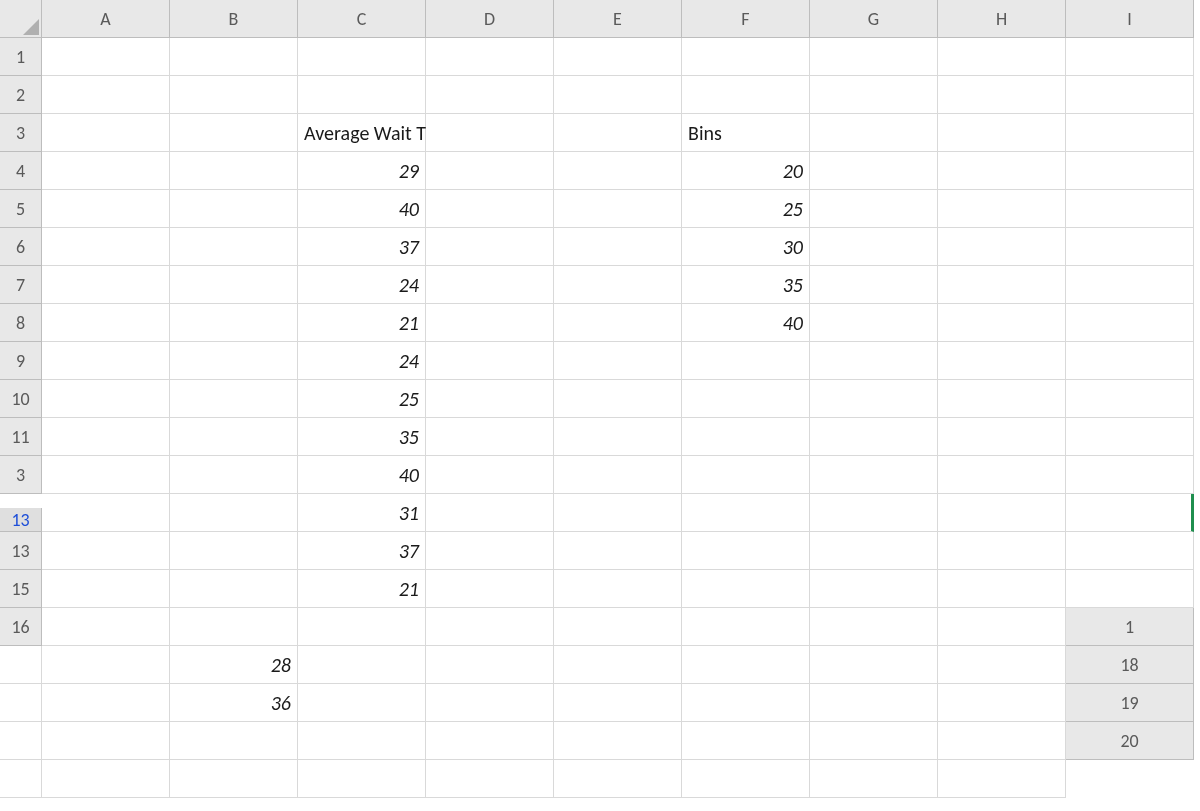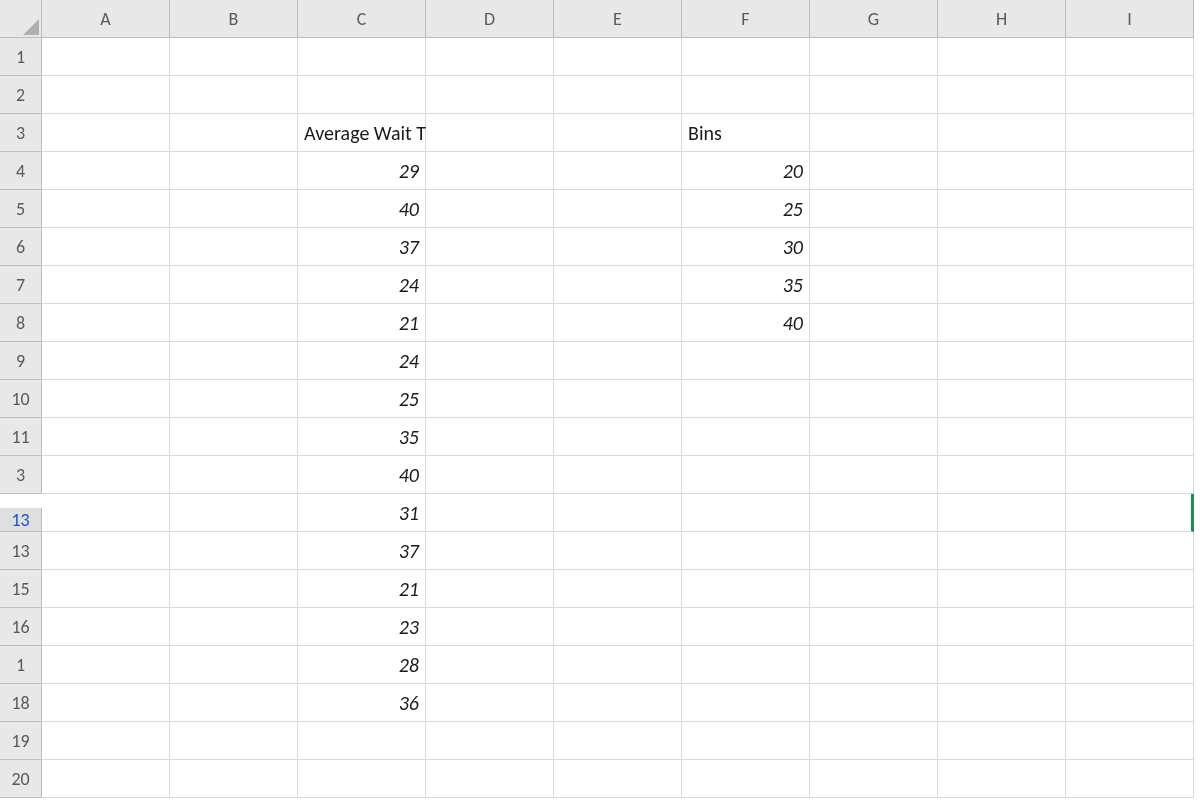--- a/index.html
+++ b/index.html
@@ -220,21 +220,20 @@
     <div class="cell num">21</div>
     <div class="cell"></div>
     <div class="cell"></div>
     <div class="cell"></div>
     <div class="cell"></div>
     <div class="cell"></div>
     <div class="cell"></div>
     <div class="rowhdr">16</div>
     <div class="cell"></div>
     <div class="cell"></div>
-    <div class="cell num">23</div>
     <div class="cell"></div>
     <div class="cell"></div>
     <div class="cell"></div>
     <div class="cell"></div>
     <div class="cell"></div>
     <div class="cell"></div>
     <div class="rowhdr">1</div>
     <div class="cell"></div>
     <div class="cell"></div>
     <div class="cell num">28</div>

